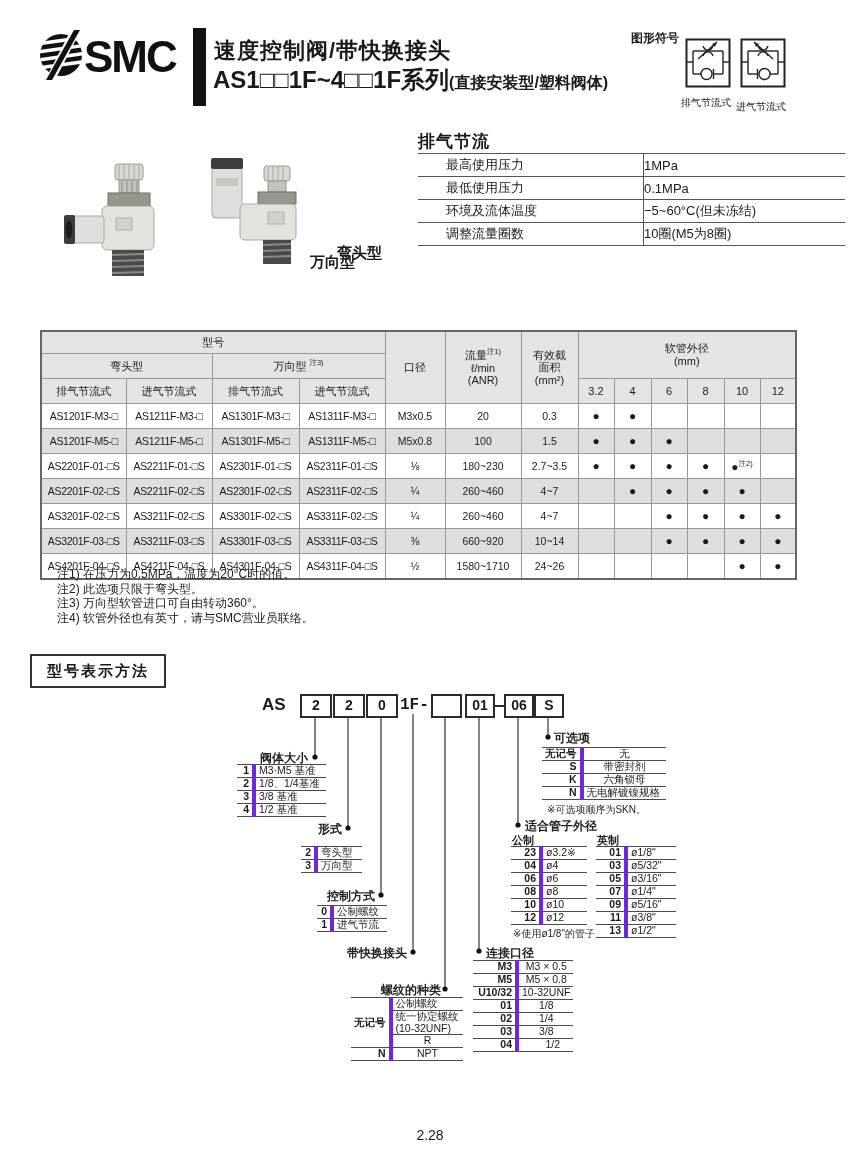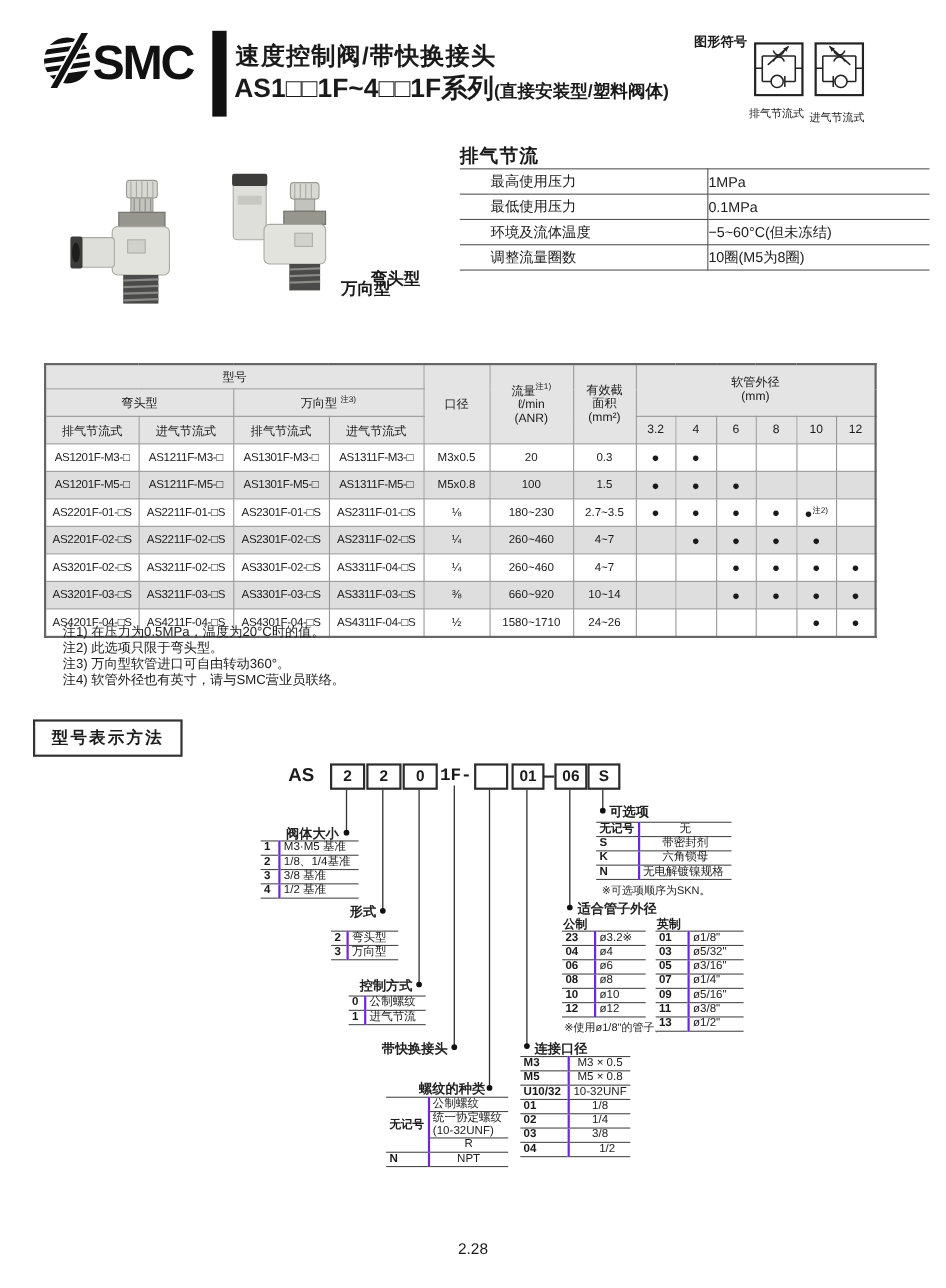--- a/index.html
+++ b/index.html
@@ -44,21 +44,21 @@
                font-size:15px;font-weight:bold;letter-spacing:2px;background:#fff;}
   .pn-prefix{font-size:17px;font-weight:bold;}
   .pn-box{position:absolute;top:694px;height:20px;border:2px solid #2b2b2b;font-weight:bold;font-size:14px;
           text-align:center;line-height:19px;background:#fff;}
   .pn-mid{font-size:16px;font-weight:bold;font-family:Liberation Mono, monospace;}
   .dlabel{position:absolute;font-size:12px;font-weight:bold;white-space:nowrap;color:#222;}
   .dsub{position:absolute;font-size:11px;font-weight:bold;white-space:nowrap;color:#222;}
   .sub-table{border-collapse:collapse;table-layout:fixed;font-size:10.5px;background:#fff;}
   .sub-table td{border-top:1px solid #4a4a4a;border-bottom:1px solid #4a4a4a;height:12px;
                 padding:0 3px;line-height:1.1;white-space:nowrap;}
-  .sub-table td.code{border-right:2px solid #6d28d9;text-align:left;font-weight:bold;}
+  .sub-table td.code{border-right:4px solid #6d28d9;text-align:right;font-weight:bold;}
   .small-note{position:absolute;font-size:10px;white-space:nowrap;color:#222;}
   .page-num{font-size:14px;}
 </style>
 </head>
 <body>
 
 <div id="page">
 
   <svg class="abs" style="left:38px;top:26px" width="156" height="58" viewBox="0 0 156 58">
     <circle cx="23" cy="29" r="21" fill="#111"></circle>
@@ -295,21 +295,21 @@
           <td><span class="dot">●</span></td>
           <td><span class="dot">●</span></td>
           <td><span class="dot">●</span></td>
           <td><span class="dot">●</span></td>
           <td></td>
         </tr>
         <tr>
           <td class="mcell">AS3201F-02-□S</td>
           <td class="mcell">AS3211F-02-□S</td>
           <td class="mcell">AS3301F-02-□S</td>
-          <td class="mcell">AS3311F-04-□S</td>
+          <td class="mcell">AS3311F-02-□S</td>
           <td>¼</td>
           <td>260~460</td>
           <td>4~7</td>
           <td></td>
           <td></td>
           <td><span class="dot">●</span></td>
           <td><span class="dot">●</span></td>
           <td><span class="dot">●</span></td>
           <td><span class="dot">●</span></td>
         </tr>

